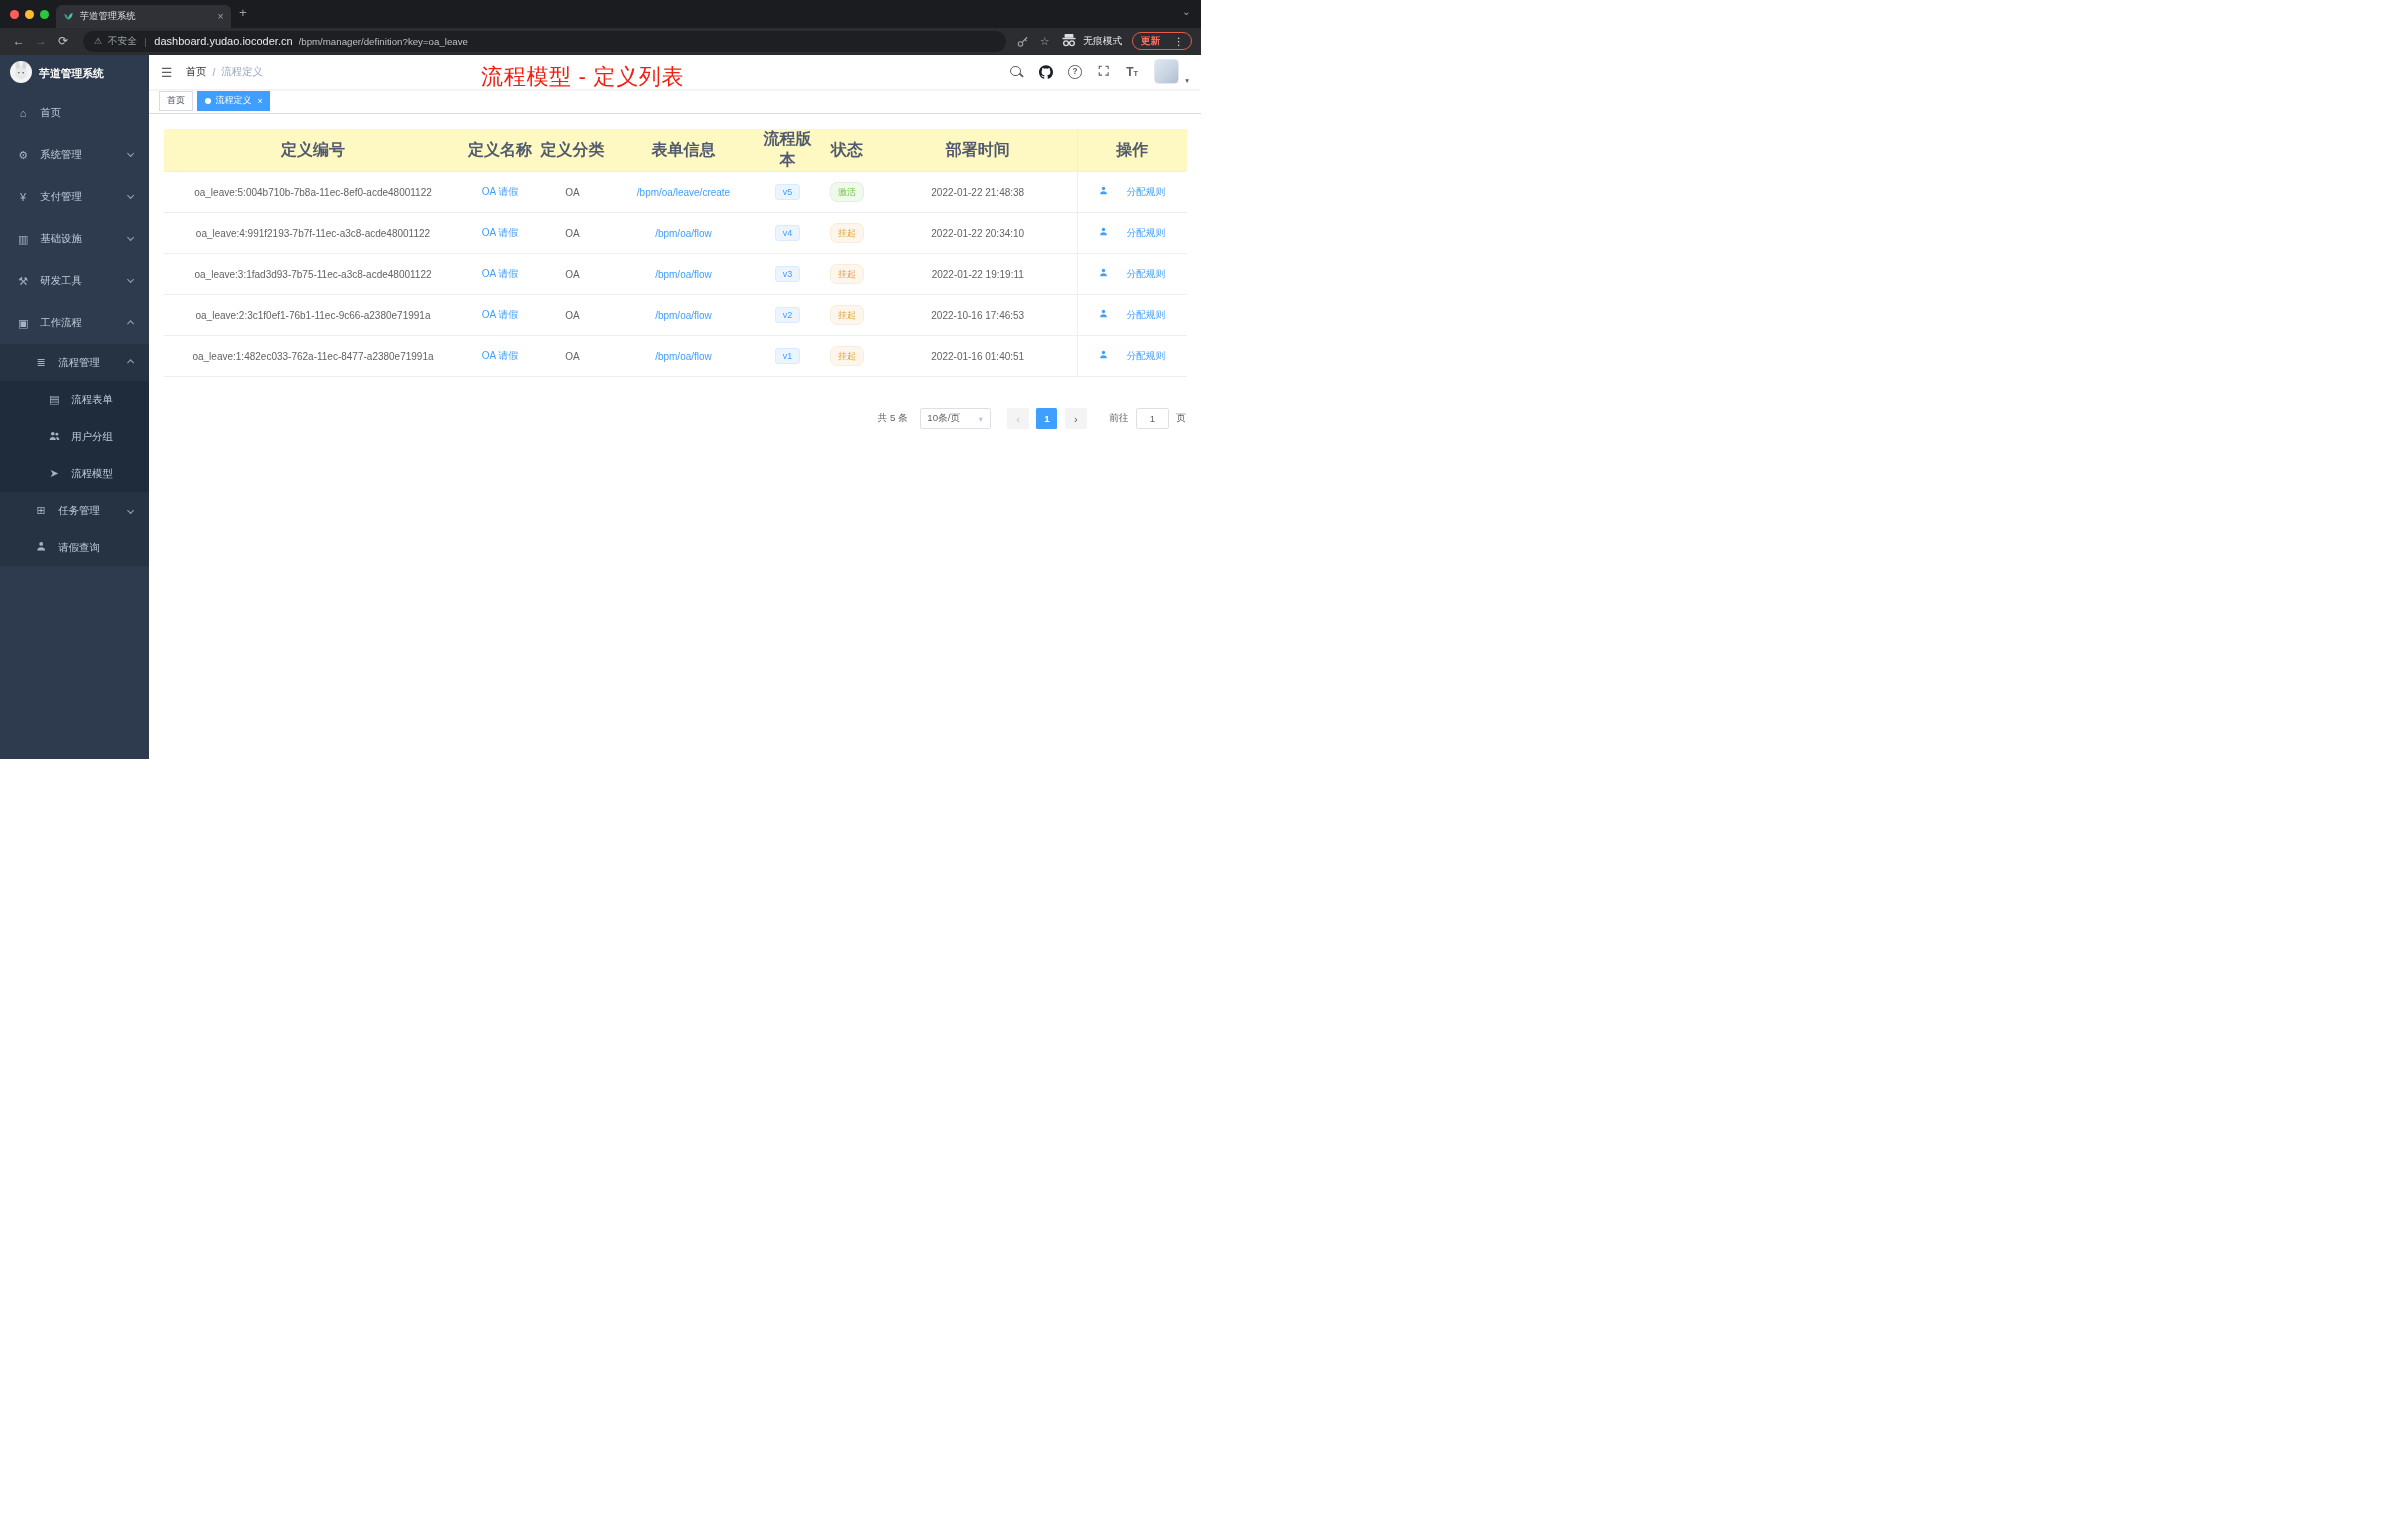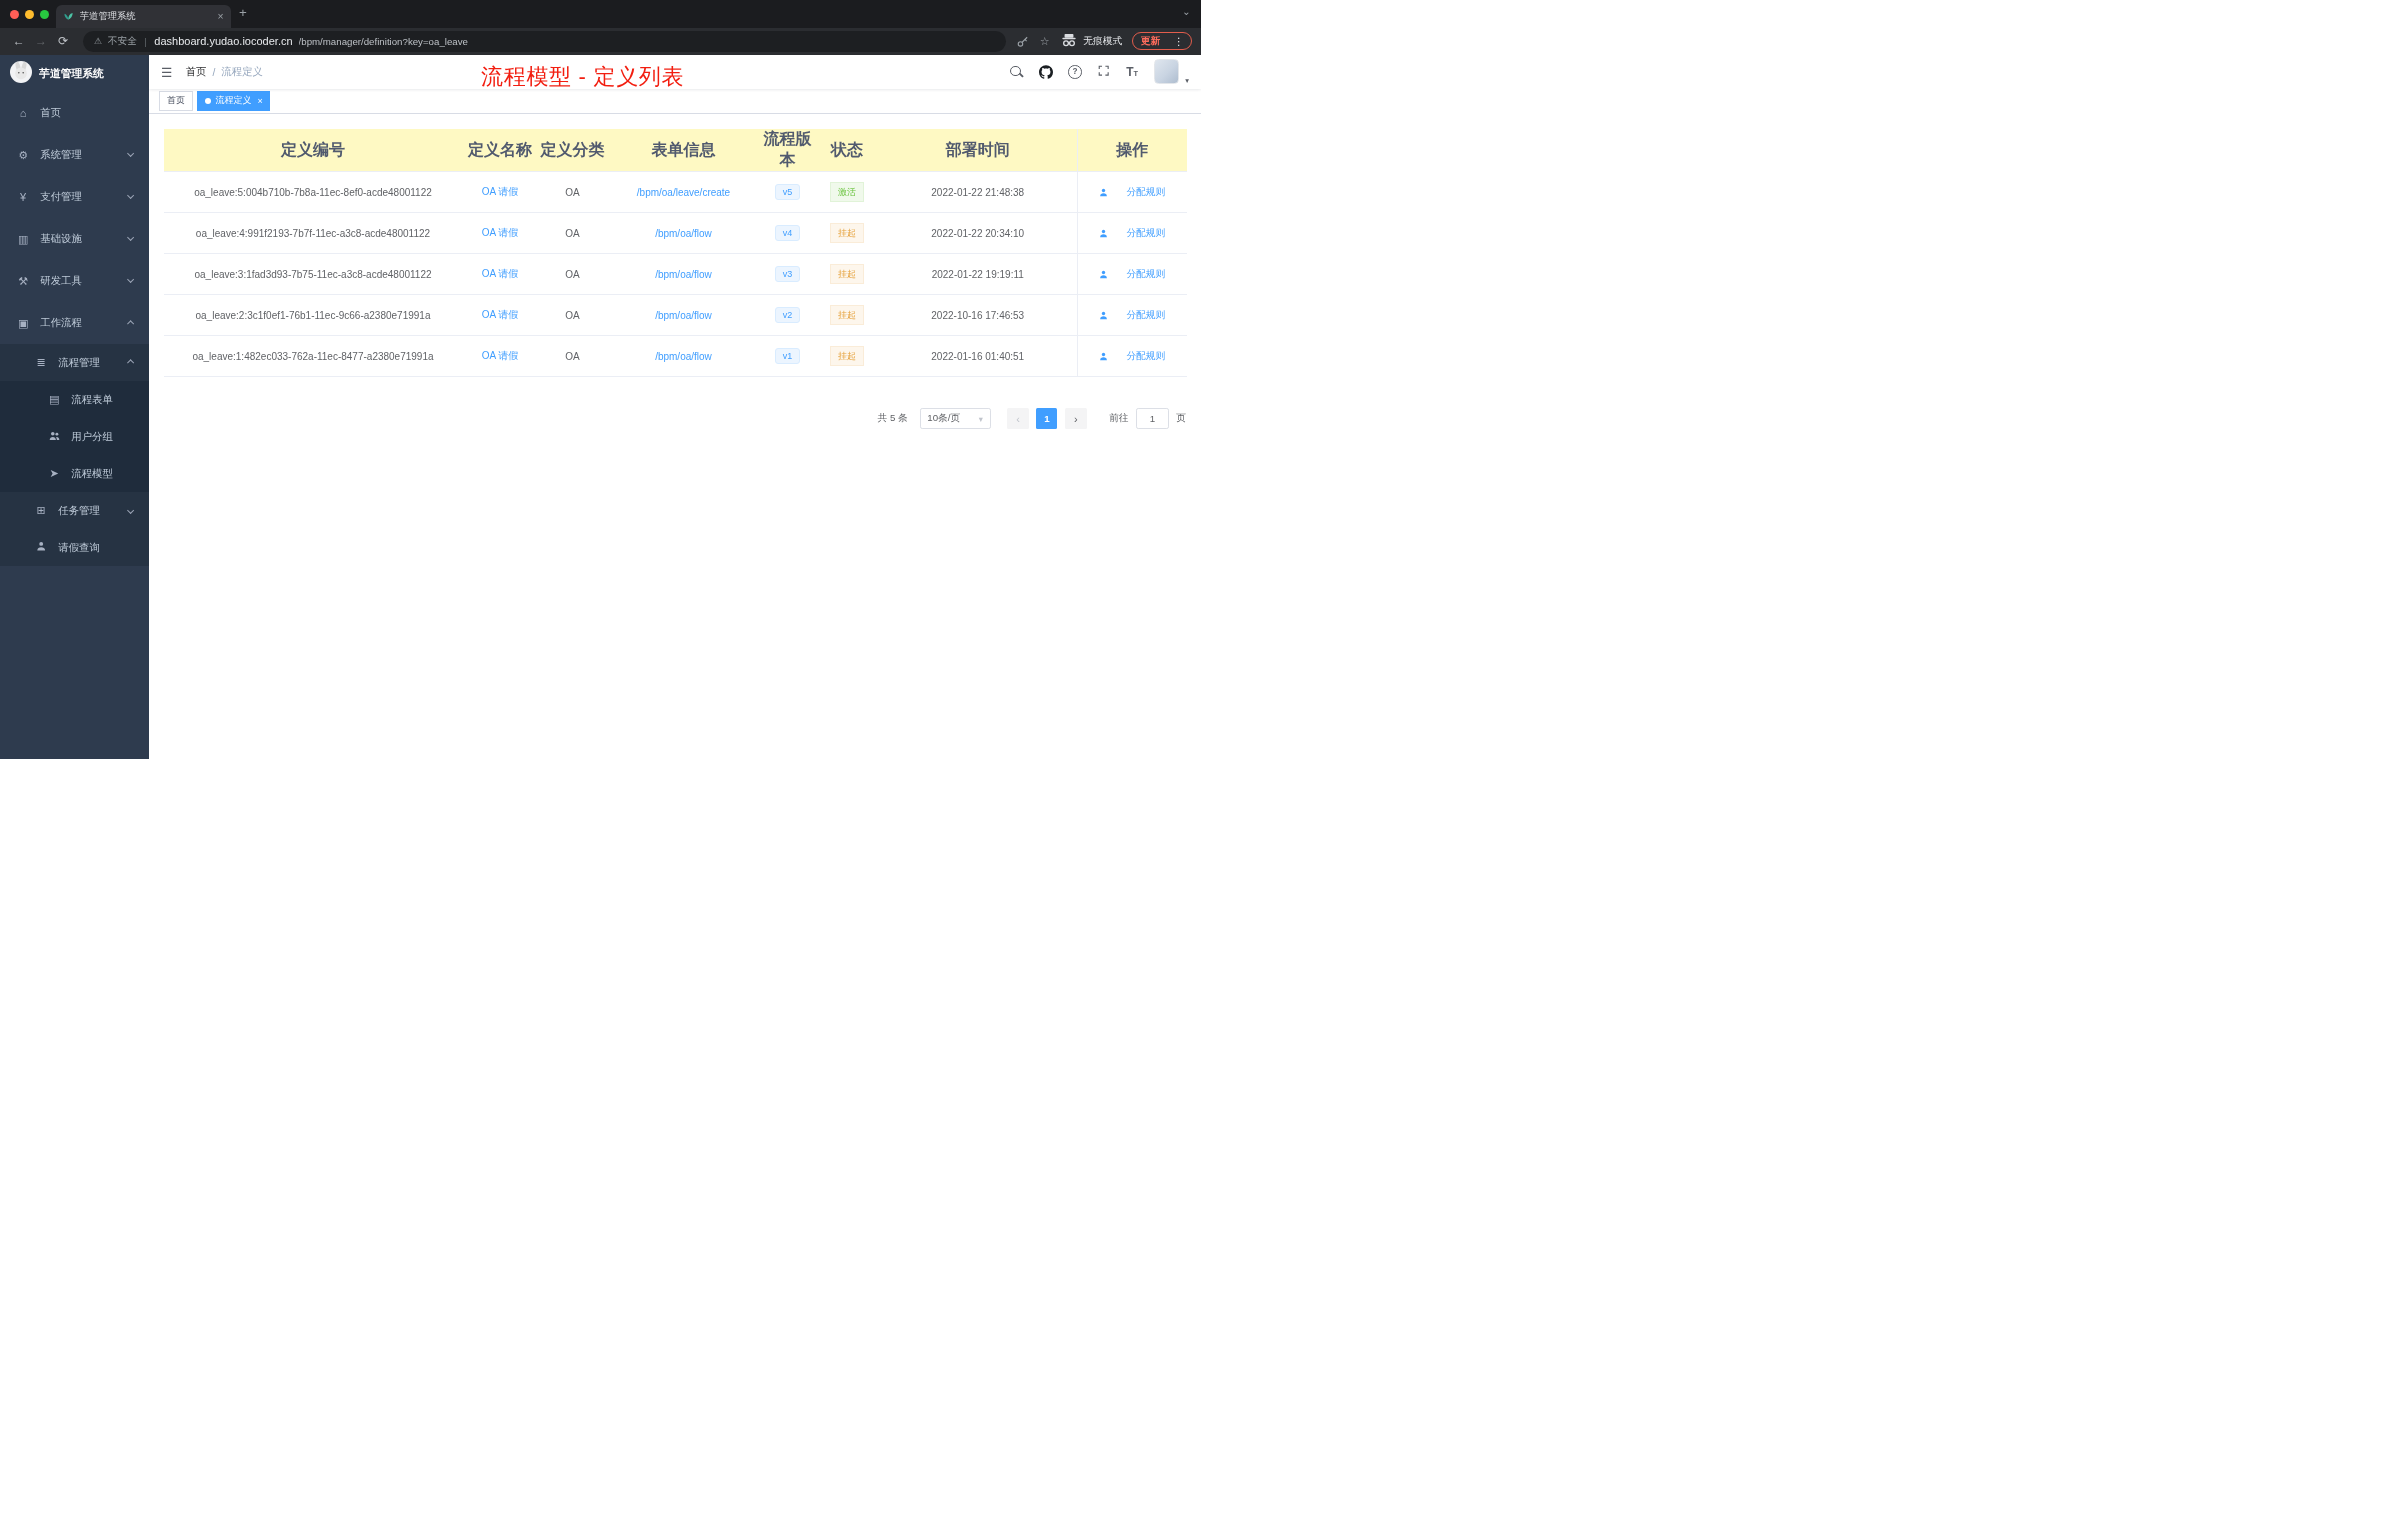--- a/index.html
+++ b/index.html
@@ -72,24 +72,24 @@
   .tag .tag-x { font-size:9px; margin-left:1.5px; }
 
   .content { flex:1; padding:15px; background:#fff; }
 
   table.def-table { width:1022px; border-collapse:collapse; table-layout:fixed; }
   .def-table th { height:30px; background:#fef9c3; color:#515a6e; font-size:16px; font-weight:bold; text-align:center; border-bottom:0.7px solid #ebeef5; }
   .def-table td { height:41px; text-align:center; font-size:10px; color:#606266; border-bottom:0.7px solid #ebeef5; white-space:nowrap; overflow:hidden; }
   .op-col { border-left:0.7px solid #ebeef5; }
   .link { color:#409eff; cursor:pointer; }
   .ver-tag { display:inline-block; padding:2.2px 6.7px; font-size:9px; color:#409eff; background:#ecf5ff; border:0.7px solid #d9ecff; border-radius:3px; }
-  .status-tag { display:inline-block; padding:2.2px 7.4px; font-size:9px; border-radius:0; }
+  .status-tag { display:inline-block; padding:2.2px 7.4px; font-size:9px; border-radius:7px; }
   .st-success { color:#67c23a; background:#f0f9eb; border:0.7px solid #e1f3d8; }
   .st-warning { color:#e6a23c; background:#fdf6ec; border:0.7px solid #faecd8; }
-  .op-link { color:#409eff; font-size:9.7px; display:inline-flex; align-items:center; gap:18px; cursor:pointer; }
+  .op-link { color:#409eff; font-size:9.7px; display:inline-flex; gap:18px; cursor:pointer; }
   .op-link svg { display:block; }
 
   .pagination { width:1022px; margin-top:31px; display:flex; align-items:center; justify-content:flex-end; gap:7.4px; font-size:9.7px; color:#606266; }
   .pg-total { margin-right:4.5px; }
   .page-size { width:71px; height:21px; border:0.7px solid #dcdfe6; border-radius:2.2px; display:flex; align-items:center; justify-content:space-between; padding:0 6.7px; color:#606266; cursor:pointer; background:#fff; }
   .page-size .caret { color:#c0c4cc; font-size:8.2px; }
   .pg-btn { width:22px; height:21px; background:#f4f4f5; border-radius:1.5px; display:flex; align-items:center; justify-content:center; font-size:11px; cursor:pointer; }
   .pg-btn.prev { color:#c0c4cc; margin-left:9px; }
   .pg-btn.next { color:#606266; }
   .pg-num { width:21px; height:21px; background:#409eff; color:#fff; border-radius:1.5px; display:flex; align-items:center; justify-content:center; font-size:9.7px; font-weight:bold; cursor:pointer; }

